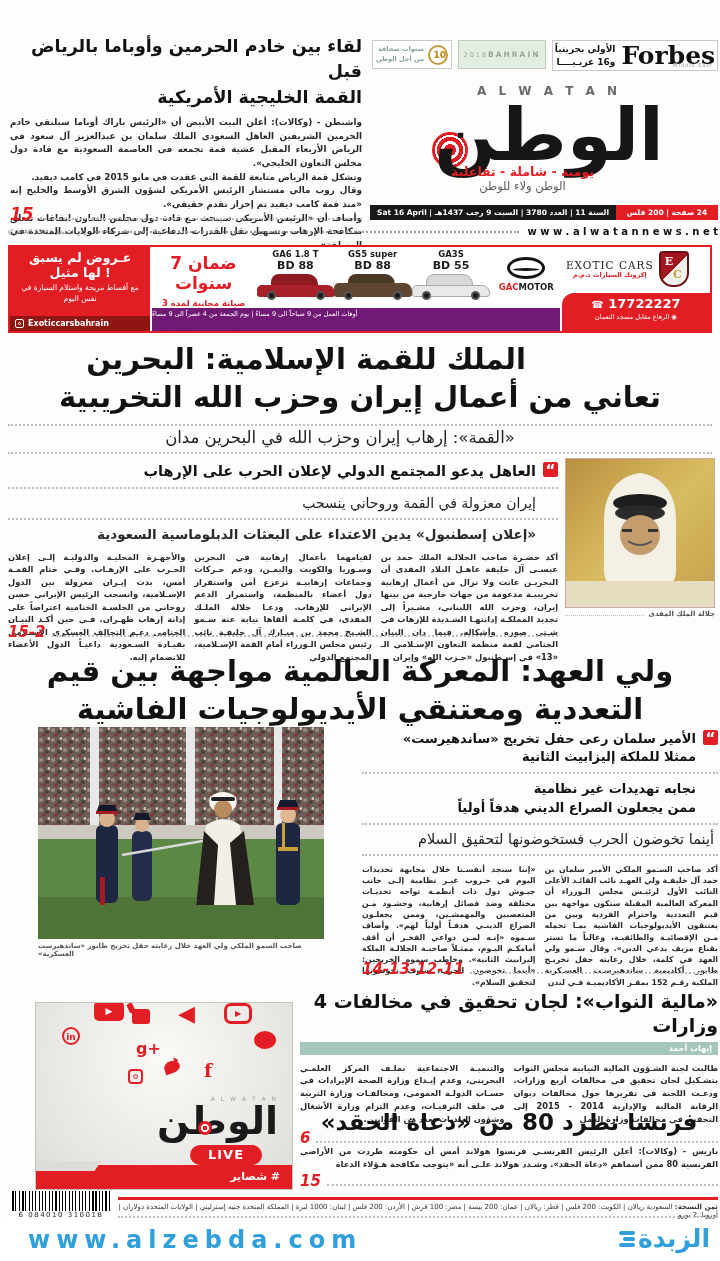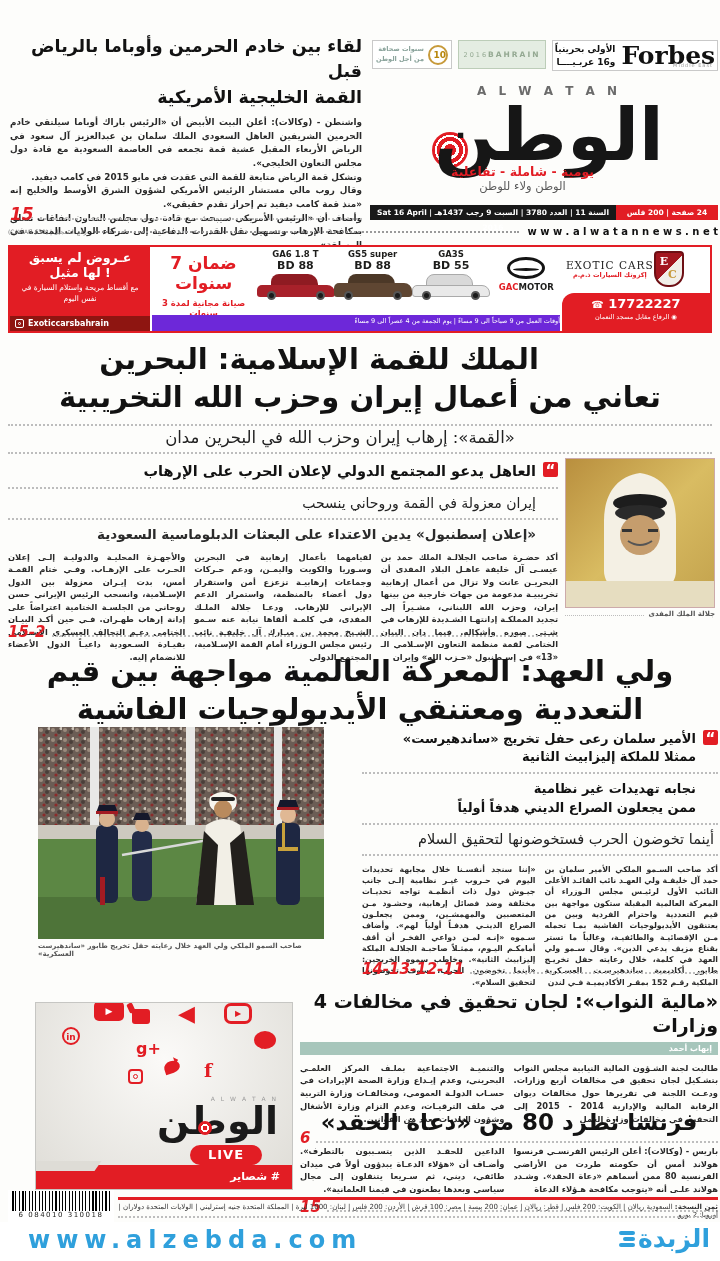--- a/index.html
+++ b/index.html
@@ -157,41 +157,41 @@
       </div>
 
       <div class="center" style="width:72px;padding-top:10px">
         <div style="width:38px;height:22px;border:3px solid #141414;border-radius:50%;margin:0 auto;position:relative">
             <i style="position:absolute;left:3px;right:3px;top:8px;border-bottom:3px solid #141414;border-radius:50%"></i>
           </div>
         <div style="font-size:8.5px;font-weight:bold;margin-top:3px;direction:ltr"><span style="color:#e21d24">GAC</span><span>MOTOR</span></div>
       </div>
 
       <div style="width:150px;position:relative">
-        <div style="display:flex;direction:ltr;align-items:center;padding:4px 4px 0">
+        <div style="display:flex;direction:ltr;align-items:center;gap:5px;padding:4px 4px 0">
           <div>
             <div style="font-family:'DejaVu Serif',serif;font-size:10.5px;letter-spacing:1px;color:#222">EXOTIC CARS</div>
             <div style="font-size:6.5px;color:#e21d24;font-weight:bold;text-align:center">إكزوتك السيارات ذ.م.م</div>
           </div>
           <div class="shield">
               <span class="e">E</span>
               <span class="c">C</span>
             </div>
         </div>
         <div style="position:absolute;left:0;right:0;bottom:0;height:38px;background:#e21d24;border-radius:12px 0 0 0;color:#fff;padding:3px 8px">
           <div style="direction:ltr;text-align:center;font-size:13px;font-weight:bold"><span style="font-size:10px">☎</span> <span>17722227</span></div>
           <div style="font-size:6.5px;text-align:center;margin-top:2px"><span>الرفاع مقابل مسجد النعمان</span> <span>◉</span></div>
         </div>
       </div>
     </div>
-    <div style="position:absolute;left:142px;right:150px;bottom:0;height:16px;background:#6d28d9;color:#fff;font-size:6.5px;text-align:right;line-height:12px">أوقات العمل من 9 صباحاً الى 9 مساءً  |  يوم الجمعة من 4 عصراً الى 9 مساءً</div>
+    <div style="position:absolute;left:142px;right:150px;bottom:0;height:23px;background:#701a75;color:#fff;font-size:6.5px;text-align:left;line-height:12px">أوقات العمل من 9 صباحاً الى 9 مساءً  |  يوم الجمعة من 4 عصراً الى 9 مساءً</div>
   </section>
 
   <section>
-    <h1 class="abs hl center" style="left:13px;top:341px;width:612px;font-size:29px">الملك للقمة الإسلامية: البحرين</h1>
+    <h1 class="abs hl center" style="left:0;top:341px;width:612px;font-size:29px">الملك للقمة الإسلامية: البحرين</h1>
     <h1 class="abs hl center" style="left:0;top:379px;width:720px;font-size:29px">تعاني من أعمال إيران وحزب الله التخريبية</h1>
     <div class="abs dotline" style="left:8px;top:424px;width:704px"></div>
     <div class="abs center" style="left:0;top:428px;width:680px;font-size:16.5px;color:#222">«القمة»: إرهاب إيران وحزب الله في البحرين مدان</div>
     <div class="abs dotline" style="left:8px;top:452px;width:704px"></div>
 
     <div class="abs" style="left:565px;top:458px;width:150px;height:150px;border:1px solid #caa">
       <svg width="148" height="148" viewBox="0 0 148 148" preserveAspectRatio="none">
         <defs>
             <linearGradient id="g1" x1="0" y1="0" x2="1" y2="1">
           <stop offset="0" stop-color="#b98f3e"></stop>
@@ -359,21 +359,20 @@
     <div class="pgref" style="margin-top:5px">
       <span class="n">6</span>
         <span class="l"></span>
     </div>
   </section>
 
   <section class="abs" style="left:300px;top:1108px;width:418px">
     <h2 class="hl center" style="font-size:23px">فرنسا تطرد 80 من «دعاة الحقد»</h2>
     <div class="cols" style="margin-top:8px">
       <div class="bodytxt" style="font-size:8.3px;line-height:1.55">باريس - (وكالات): أعلن الرئيس الفرنسـي فرنسوا هولاند أمس أن حكومته طردت من الأراضي الفرنسية 80 ممن أسماهم «دعاة الحقد». وشـدد هولاند علـى أنه «يتوجب مكافحة هـؤلاء الدعاة</div>
-      <div class="bodytxt" style="font-size:8.3px;line-height:1.55">الداعين للحقـد الذين يتسـببون بالتطرف». وأضـاف أن «هؤلاء الدعـاة يبدؤون أولاً في ميدان طائفي، ديني، ثم سـريعا يتنقلون إلى مجال سياسي وبعدها يطعنون في قيمنا العلمانية».</div>
     </div>
     <div class="pgref" style="margin-top:4px">
       <span class="n">15</span>
         <span class="l"></span>
     </div>
   </section>
 
   <div class="abs" style="left:118px;top:1197px;width:600px;height:3px;background:#e21d24"></div>
   <div class="abs right" style="left:118px;top:1203px;width:600px;font-size:7px;color:#333">
     <b>ثمن النسخة:</b>

